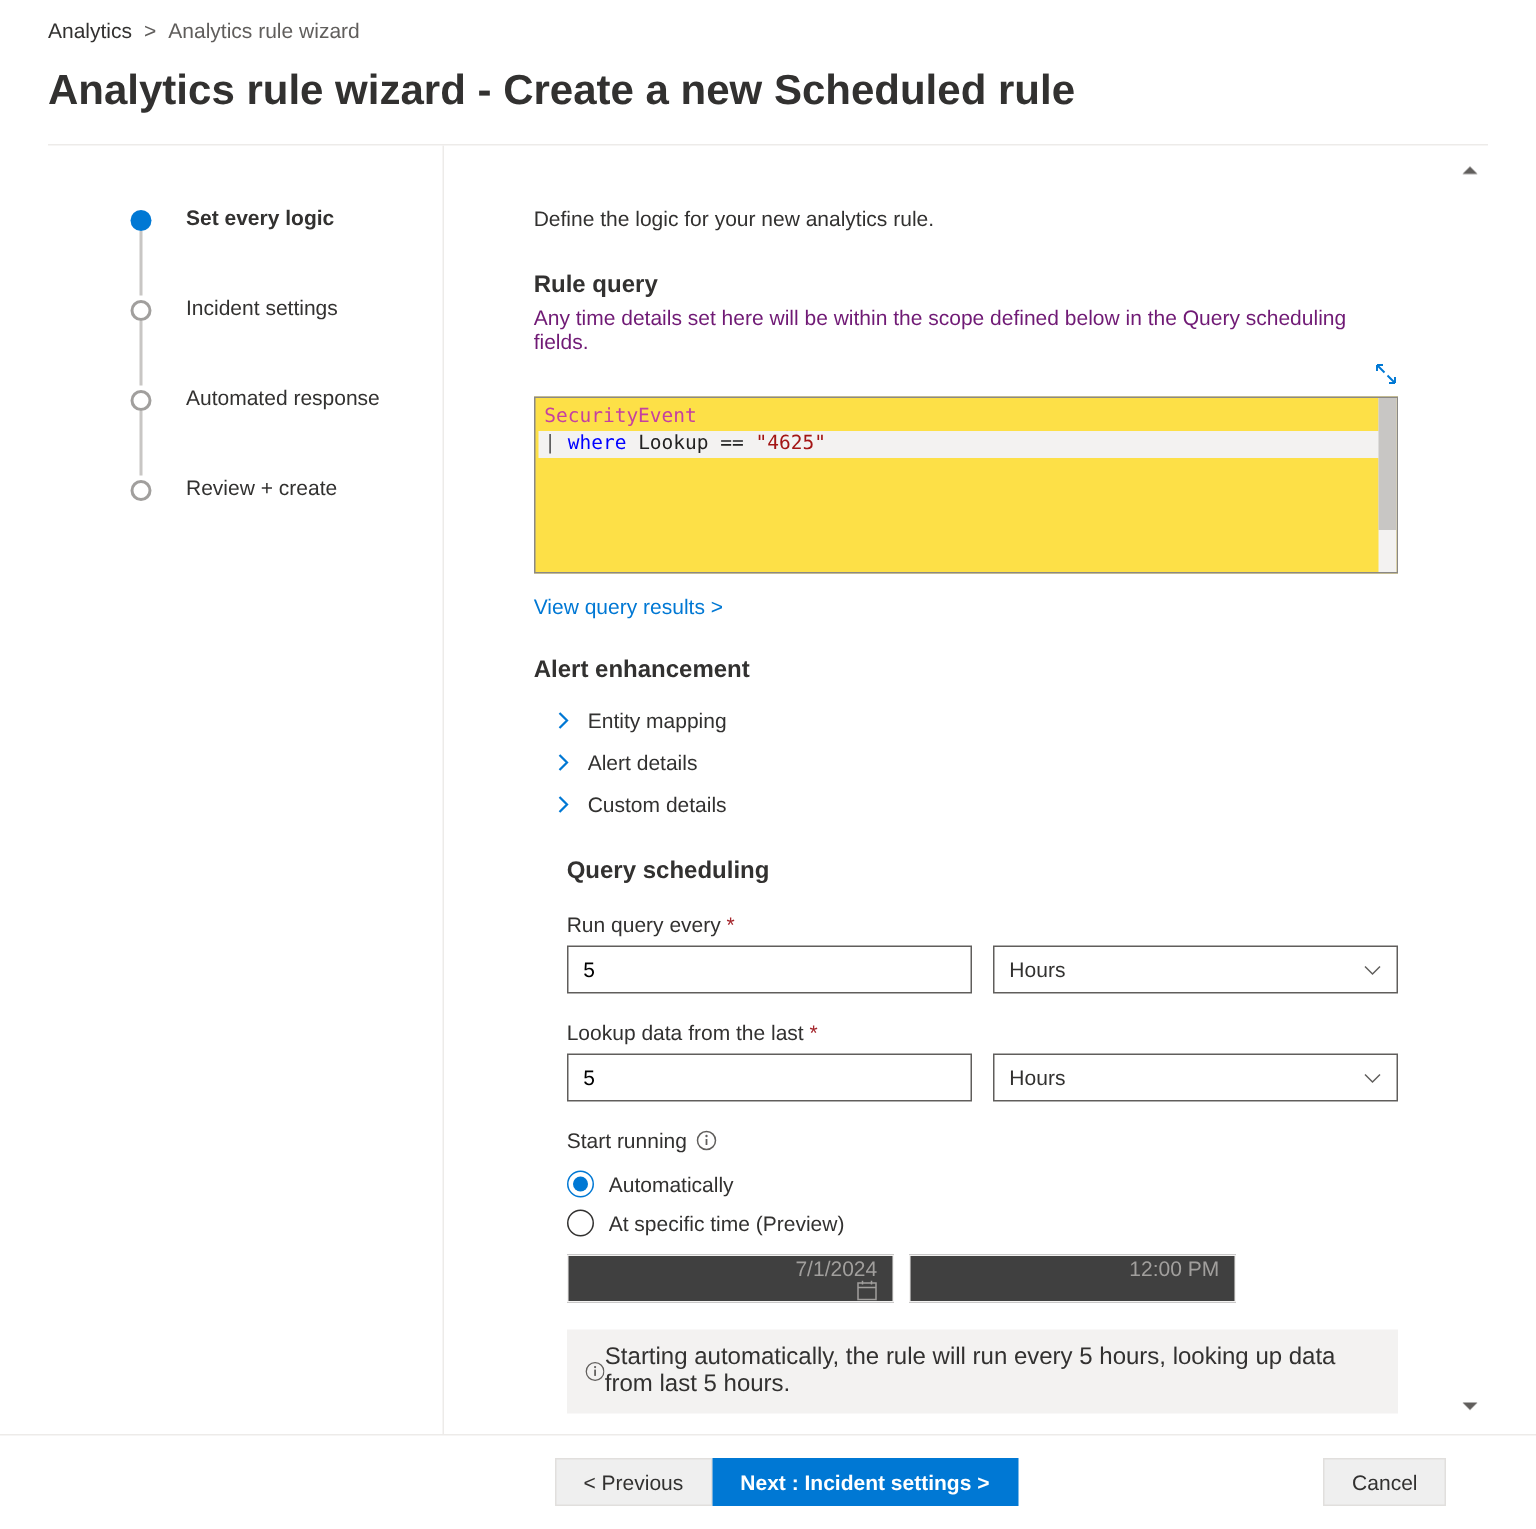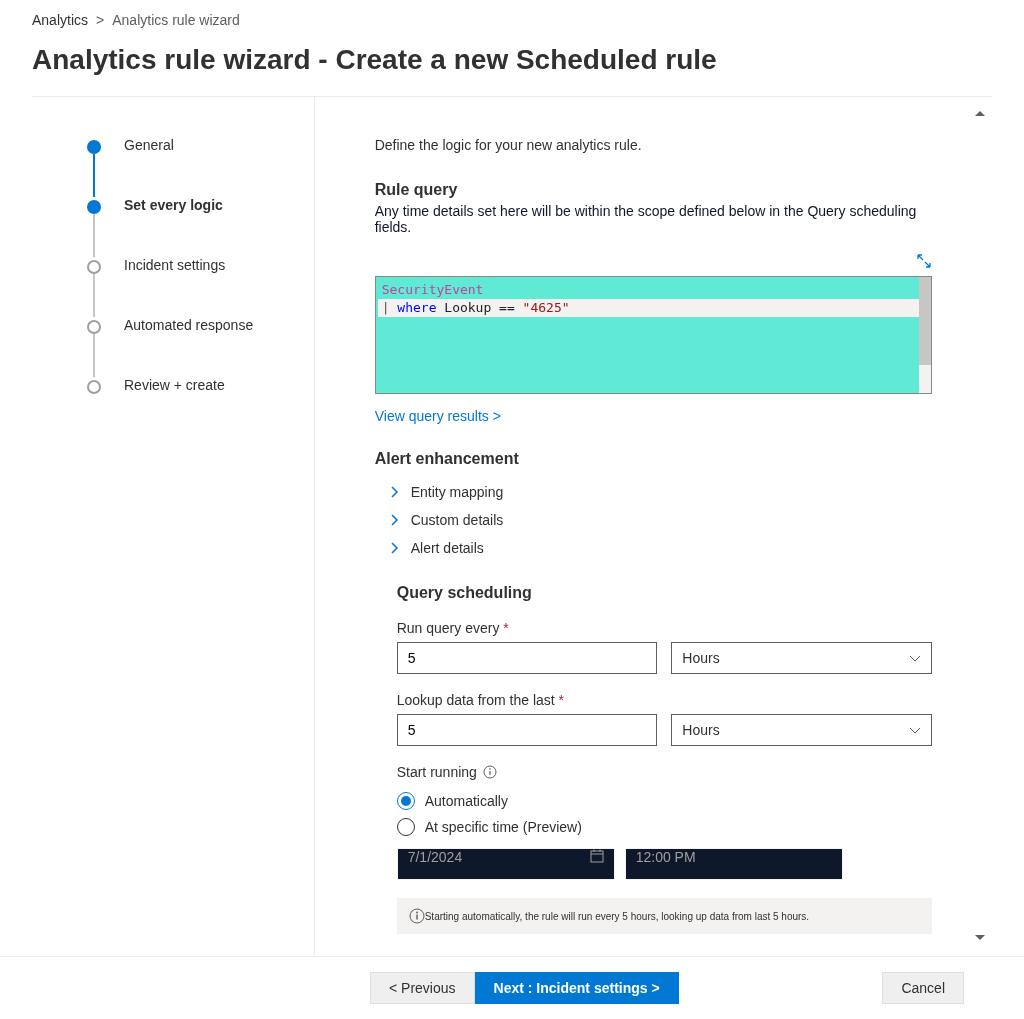--- a/index.html
+++ b/index.html
@@ -29,26 +29,26 @@
     .step-line { position: absolute; left: -1px; top: 17px; width: 2px; height: 43px; background: #c8c6c4; z-index: 1; }
     .step-item.done .step-line { background: #0078d4; }
     .step-label { color: #323130; font-size: 14px; cursor: pointer; }
     .step-item.active .step-label { font-weight: 600; }
 
     
     .content-wrap { flex: 1 1 auto; position: relative; display: flex; min-height: 0; }
     .content { flex: 1 1 auto; overflow-y: auto; padding: 40px 60px 30px 60px; }
     .content-desc { color: #323130; margin-bottom: 28px; font-size: 14px; }
     .section-title { font-weight: 600; font-size: 16px; margin-bottom: 4px; }
-    .section-sub { color: #0f172a; font-size: 14px; margin-bottom: 18px; }
+    .section-sub { color: #701a75; font-size: 14px; margin-bottom: 6px; }
 
     .expand-row { display: flex; justify-content: flex-end; margin-bottom: 4px; }
     .expand-icon { color: #0078d4; cursor: pointer; }
 
-    .code-box { border: 1px solid #8a8886; height: 118px; position: relative; background: #5eead4; margin-bottom: 14px; }
+    .code-box { border: 1px solid #8a8886; height: 118px; position: relative; background: #fde047; margin-bottom: 14px; }
     .code-inner { font-family: "Consolas", monospace; font-size: 13px; padding: 4px 2px; line-height: 1.4; }
     .code-line { padding: 0 4px; }
     .code-line.active { background: #f3f2f1; }
     .kw-table { color: #c541a0; }
     .kw-pipe { color: #555; }
     .kw-op { color: #0000ff; }
     .kw-field { color: #222; }
     .kw-eq { color: #222; }
     .kw-str { color: #a31515; }
     .code-scroll { position: absolute; right: 0; top: 0; bottom: 0; width: 12px; background: #f3f2f1; }
@@ -69,25 +69,25 @@
     .text-input { flex: 1; border: 1px solid #605e5c; height: 32px; padding: 0 10px; font-size: 14px; font-family: inherit; outline: none; }
     .select { flex: 1; border: 1px solid #605e5c; height: 32px; padding: 0 10px; display: flex; align-items: center; justify-content: space-between; cursor: pointer; background: #fff; }
 
     .start-row { display: flex; align-items: center; gap: 6px; margin-bottom: 12px; }
     .radio { width: 18px; height: 18px; border: 1px solid #323130; border-radius: 50%; display: inline-flex; align-items: center; justify-content: center; cursor: pointer; flex-shrink: 0; }
     .radio.sel { border-color: #0078d4; }
     .radio.sel::after { content: ""; width: 10px; height: 10px; background: #0078d4; border-radius: 50%; }
     .radio-row { display: flex; align-items: center; gap: 10px; margin-bottom: 8px; }
 
     .dt-row { display: flex; gap: 10px; margin: 12px 0 18px; }
-    .dt-box { height: 32px; background: #0f172a; border: 1px solid #f3f2f1; color: #a19f9d; padding: 0 10px; display: flex; align-items: flex-start; justify-content: space-between; }
+    .dt-box { height: 32px; background: #404040; border: 1px solid #f3f2f1; color: #a19f9d; padding: 0 10px; display: flex; align-items: flex-end; justify-content: space-between; flex-direction: column; }
     .dt-date { width: 218px; }
     .dt-time { width: 218px; }
 
-    .info-banner { background: #f3f2f1; padding: 10px 12px; display: flex; align-items: center; font-size: 10px; color: #323130; }
+    .info-banner { background: #f3f2f1; padding: 10px 12px; display: flex; align-items: center; font-size: 16px; color: #323130; }
 
     
     .scroll-arrow { position: absolute; right: 6px; color: #605e5c; cursor: pointer; }
     .scroll-arrow.up { top: 10px; }
     .scroll-arrow.down { bottom: 10px; }
 
     
     .footer { height: 64px; display: flex; align-items: center; justify-content: flex-start; padding: 0 60px 0 370px; border-top: 1px solid #edebe9; position: relative; }
     .btn { height: 32px; padding: 0 18px; font-size: 14px; border: 1px solid transparent; cursor: pointer; font-family: inherit; }
     .btn-secondary { background: #efefef; color: #323130; border-color: #e1dfdd; }
@@ -103,25 +103,20 @@
     <a href="#">Analytics</a>
     <span class="sep">&gt;</span>
     <span class="current">Analytics rule wizard</span>
   </div>
 
   <h1 class="page-title">Analytics rule wizard - Create a new Scheduled rule</h1>
 
   <div class="main-wrap">
     <nav class="stepper">
       <ul class="step-list">
-        <li class="step-item done">
-          <span class="step-circle"></span>
-          <span class="step-line"></span>
-          <span class="step-label">General</span>
-        </li>
         <li class="step-item active">
           <span class="step-circle"></span>
           <span class="step-line"></span>
           <span class="step-label">Set every logic</span>
         </li>
         <li class="step-item todo">
           <span class="step-circle"></span>
           <span class="step-line"></span>
           <span class="step-label">Incident settings</span>
         </li>
@@ -169,27 +164,27 @@
         <div class="expander">
           <svg width="12" height="12" viewBox="0 0 12 12">
               <path d="M3 1 L8 6 L3 11" stroke="#0078d4" stroke-width="1.5" fill="none"></path>
             </svg>
           <span>Entity mapping</span>
         </div>
         <div class="expander">
           <svg width="12" height="12" viewBox="0 0 12 12">
               <path d="M3 1 L8 6 L3 11" stroke="#0078d4" stroke-width="1.5" fill="none"></path>
             </svg>
-          <span>Custom details</span>
+          <span>Alert details</span>
         </div>
         <div class="expander">
           <svg width="12" height="12" viewBox="0 0 12 12">
               <path d="M3 1 L8 6 L3 11" stroke="#0078d4" stroke-width="1.5" fill="none"></path>
             </svg>
-          <span>Alert details</span>
+          <span>Custom details</span>
         </div>
 
         <div class="sched-section">
           <div class="sched-title">Query scheduling</div>
 
           <div class="field-label"><span>Run query every</span> <span class="req">*</span></div>
           <div class="field-row">
             <input class="text-input" value="5" style="">
             <div class="select">
               <span>Hours</span>

